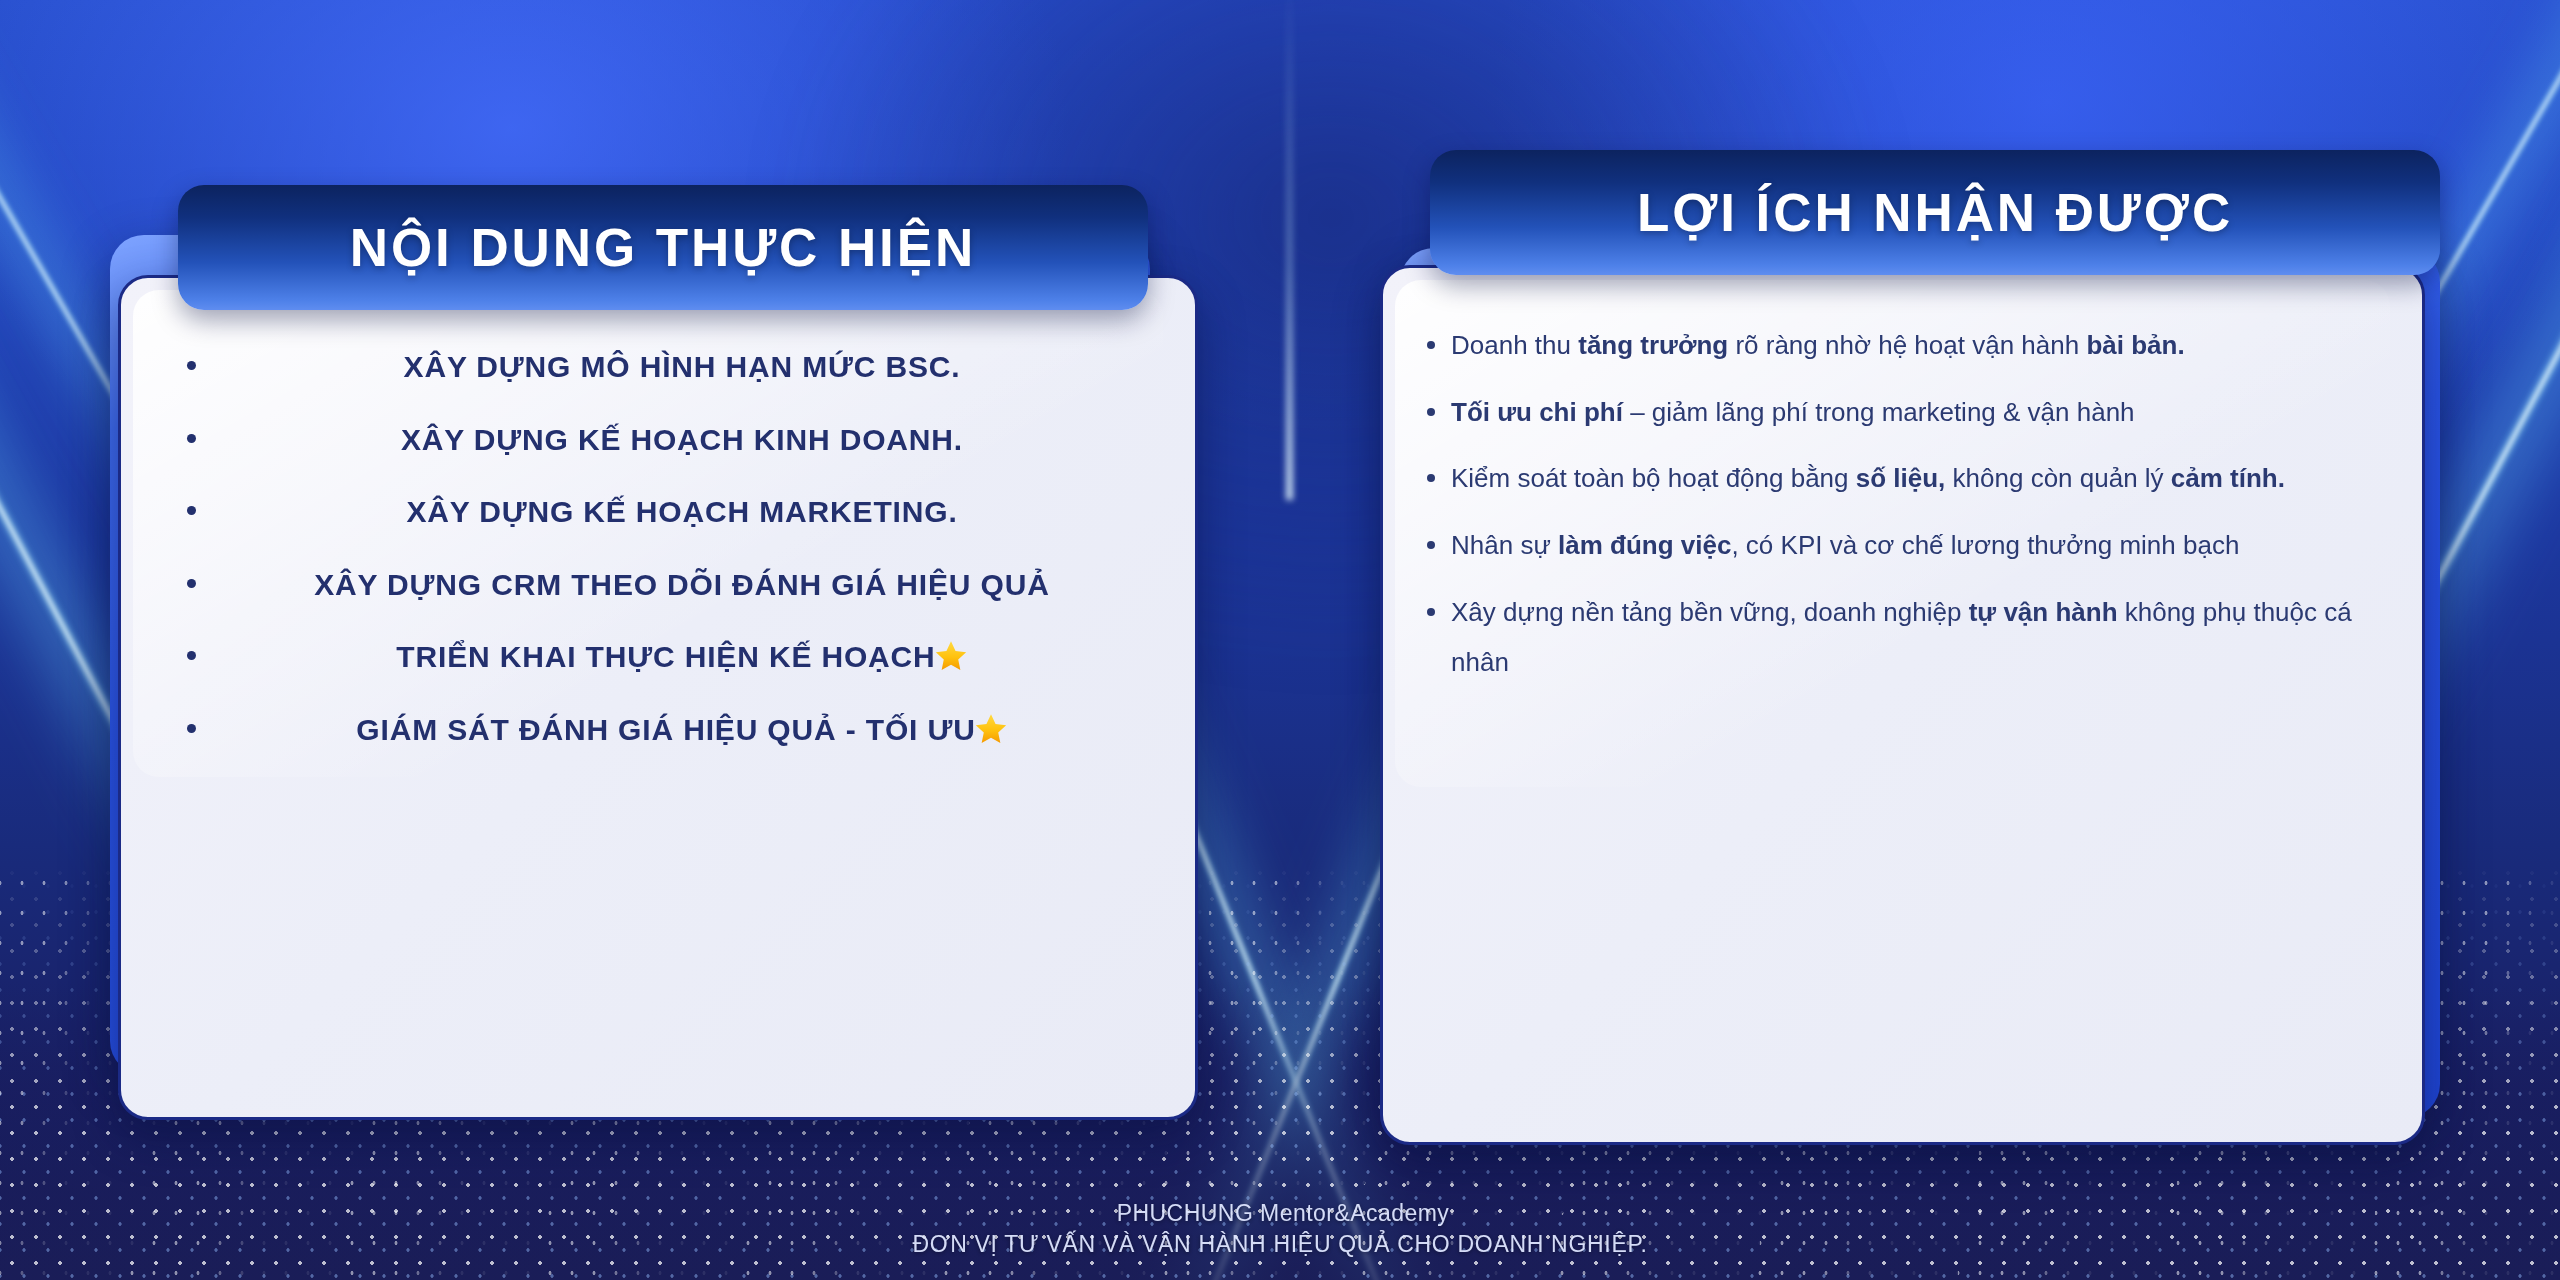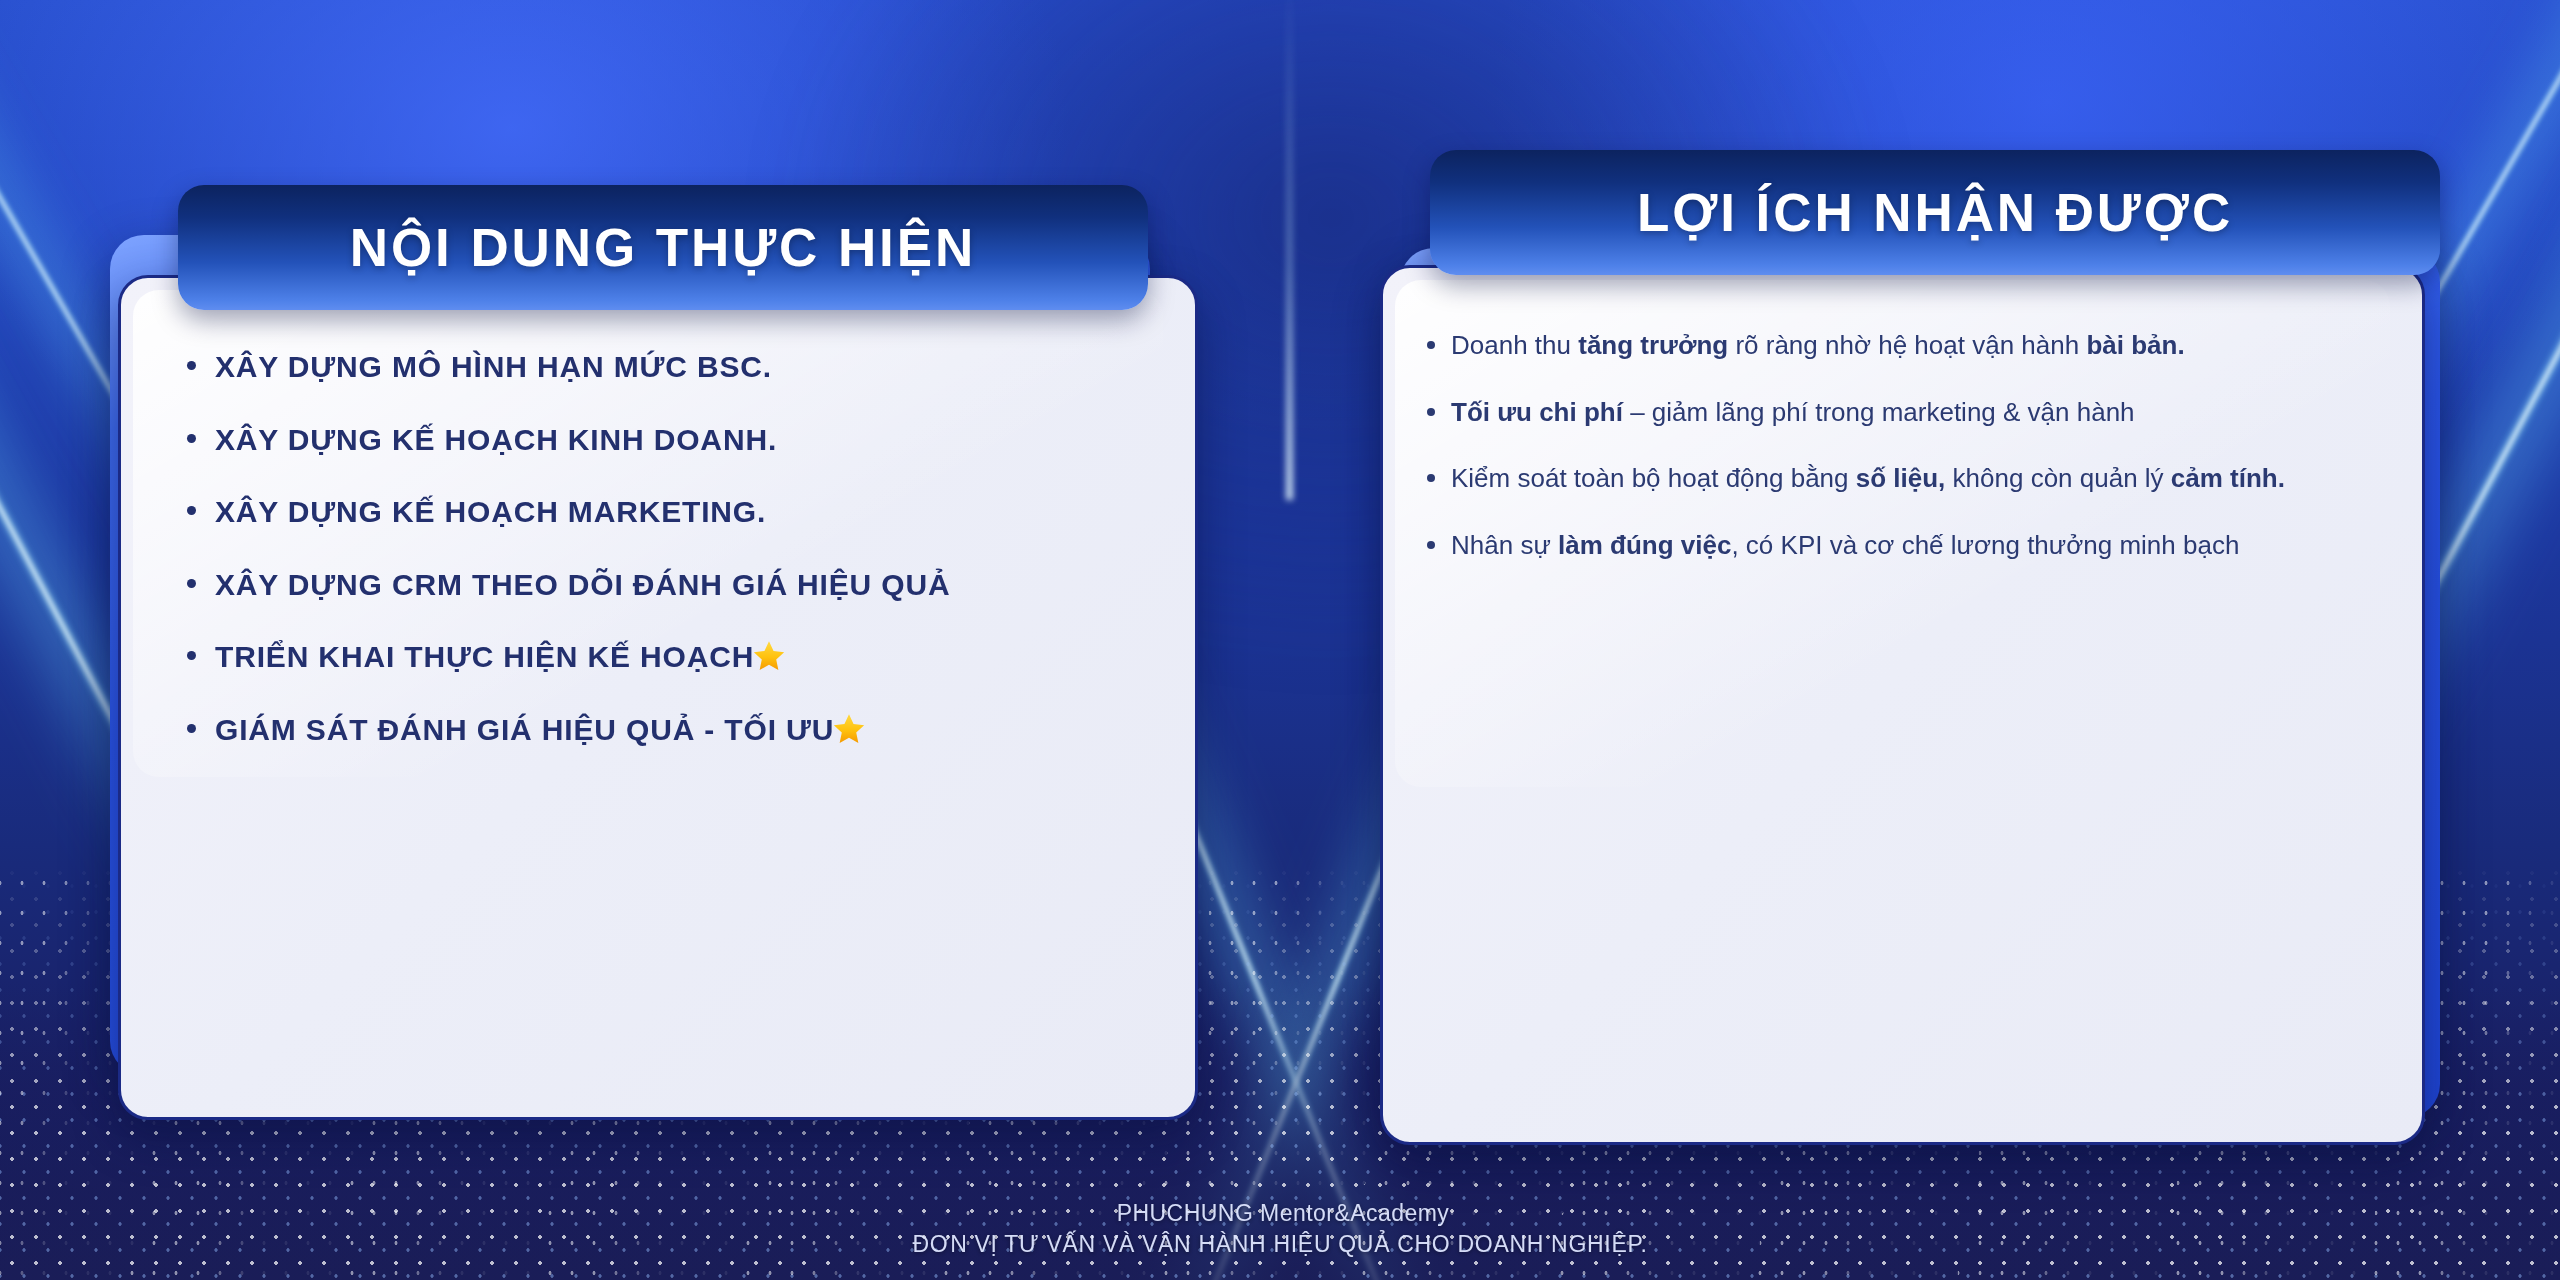--- a/index.html
+++ b/index.html
@@ -144,21 +144,21 @@
     color:#ffffff;
     font-weight:700;
     letter-spacing:.055em;
     white-space:nowrap;
     text-shadow:0 2px 7px rgba(0,0,0,.28);
   }
 
   
   #panel-left{ left:110px; top:185px; width:1100px; height:930px; }
   #panel-left .backing{ left:0;  top:50px; width:1040px; height:840px; }
-  #panel-left .card   { left:8px;  top:90px; width:1080px; height:845px; }
+  #panel-left .card   { left:8px;  top:90px; width:1080px; height:845px;text-align:center; }
   #panel-left .header-pill{ left:68px; top:0; width:970px; height:125px;align-items:center; }
   #panel-left .header-pill .title{ font-size:53px; }
 
   
   #panel-right{ left:1380px; top:150px; width:1090px; height:980px; }
   #panel-right .backing{ left:20px; top:98px; width:1040px; height:870px; }
   #panel-right .card   { left:0;  top:115px; width:1045px; height:880px; }
   #panel-right .header-pill{ left:50px; top:0; width:1010px; height:125px; }
   #panel-right .header-pill .title{ font-size:53px; }
 
@@ -301,20 +301,21 @@
 
   <section class="panel" id="panel-right">
     <div class="backing"></div>
 
     <div class="card">
       <ul class="list" id="list-right">
           <li><span>Doanh thu </span><b>tăng trưởng</b><span> rõ ràng nhờ hệ hoạt vận hành </span><b>bài bản.</b></li>
           <li><b>Tối ưu chi phí</b><span> – giảm lãng phí trong marketing &amp; vận hành</span></li>
           <li><span>Kiểm soát toàn bộ hoạt động bằng </span><b>số liệu,</b><span> không còn quản lý </span><b>cảm tính.</b></li>
           <li><span>Nhân sự </span><b>làm đúng việc</b><span>, có KPI và cơ chế lương thưởng minh bạch</span></li>
+          <li><span>Xây dựng nền tảng bền vững, doanh nghiệp </span><b>tự vận hành</b><span> không phụ thuộc cá nhân</span></li>
         </ul>
     </div>
 
     <div class="header-pill">
       <span class="title">LỢI ÍCH NHẬN ĐƯỢC</span>
     </div>
   </section>
 
   <footer class="footer">
     <div class="line1">PHUCHUNG Mentor&amp;Academy</div>

